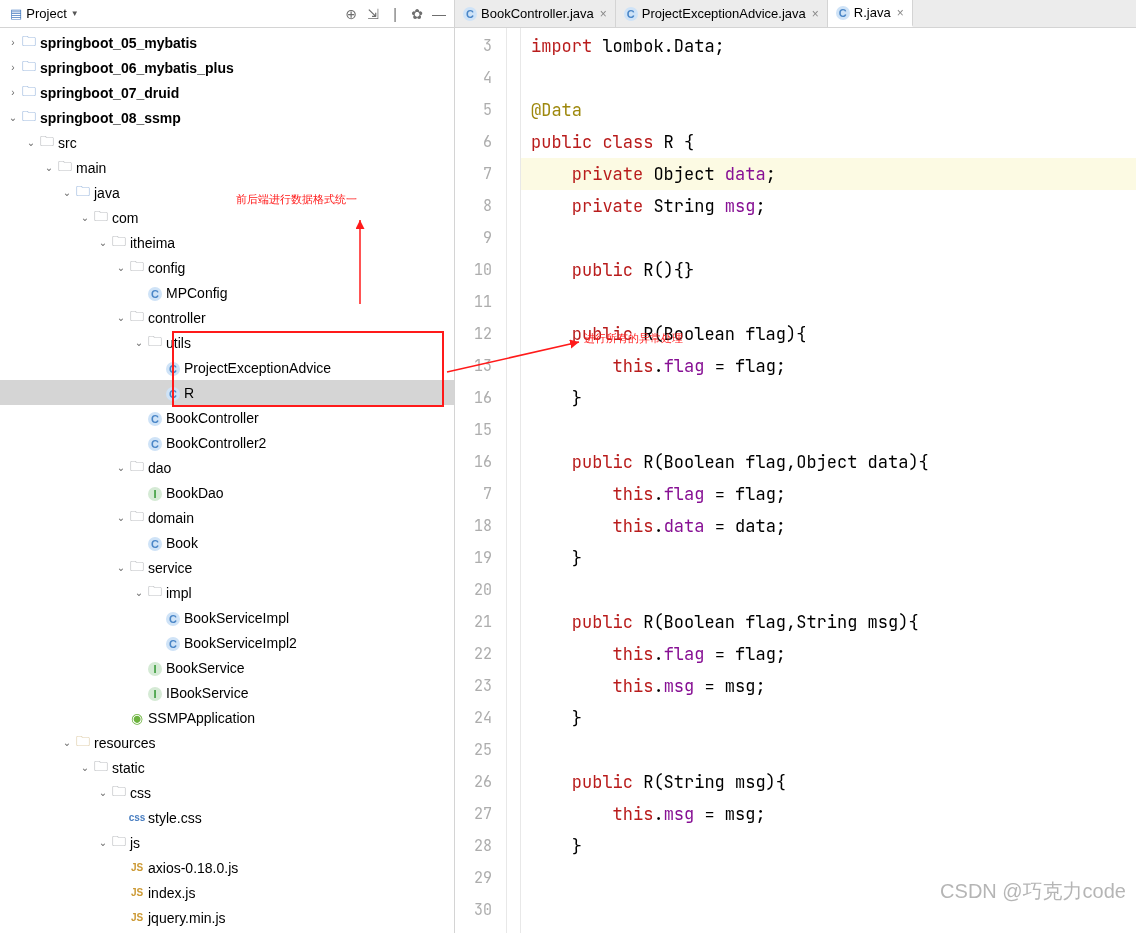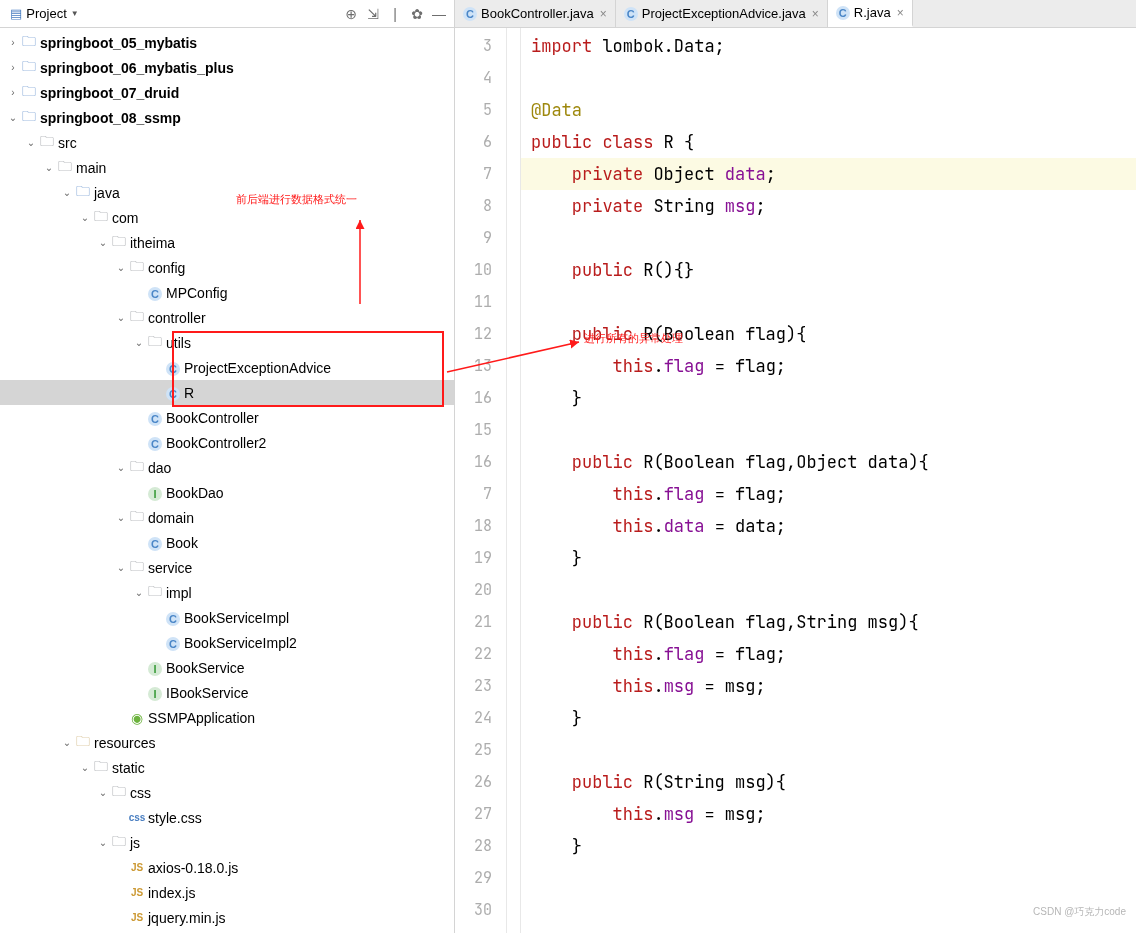--- a/index.html
+++ b/index.html
@@ -111,21 +111,21 @@
   pointer-events: none;
 }
 .red-text {
   position: absolute;
   color: #ff1a1a;
   font-size: 11px;
   font-family: Liberation Mono, monospace;
   pointer-events: none;
 }
 svg.arrow { position: absolute; pointer-events: none; }
-.watermark { position: absolute; right: 10px; bottom: 14px; color: rgba(120,120,120,0.55); font-size: 10px; font-family: "Microsoft YaHei", sans-serif;}
+.watermark { position: absolute; right: 10px; bottom: 28px; color: rgba(120,120,120,0.55); font-size: 20px; font-family: "Microsoft YaHei", sans-serif;}
 .ic-projfolder { color:#497ec1; }
 </style>
 </head>
 <body>
 
 <div class="container">
   <div class="sidebar">
     <div class="sidebar-top">
       <div class="proj-btn">
         <span class="ic-projfolder">▤</span>

